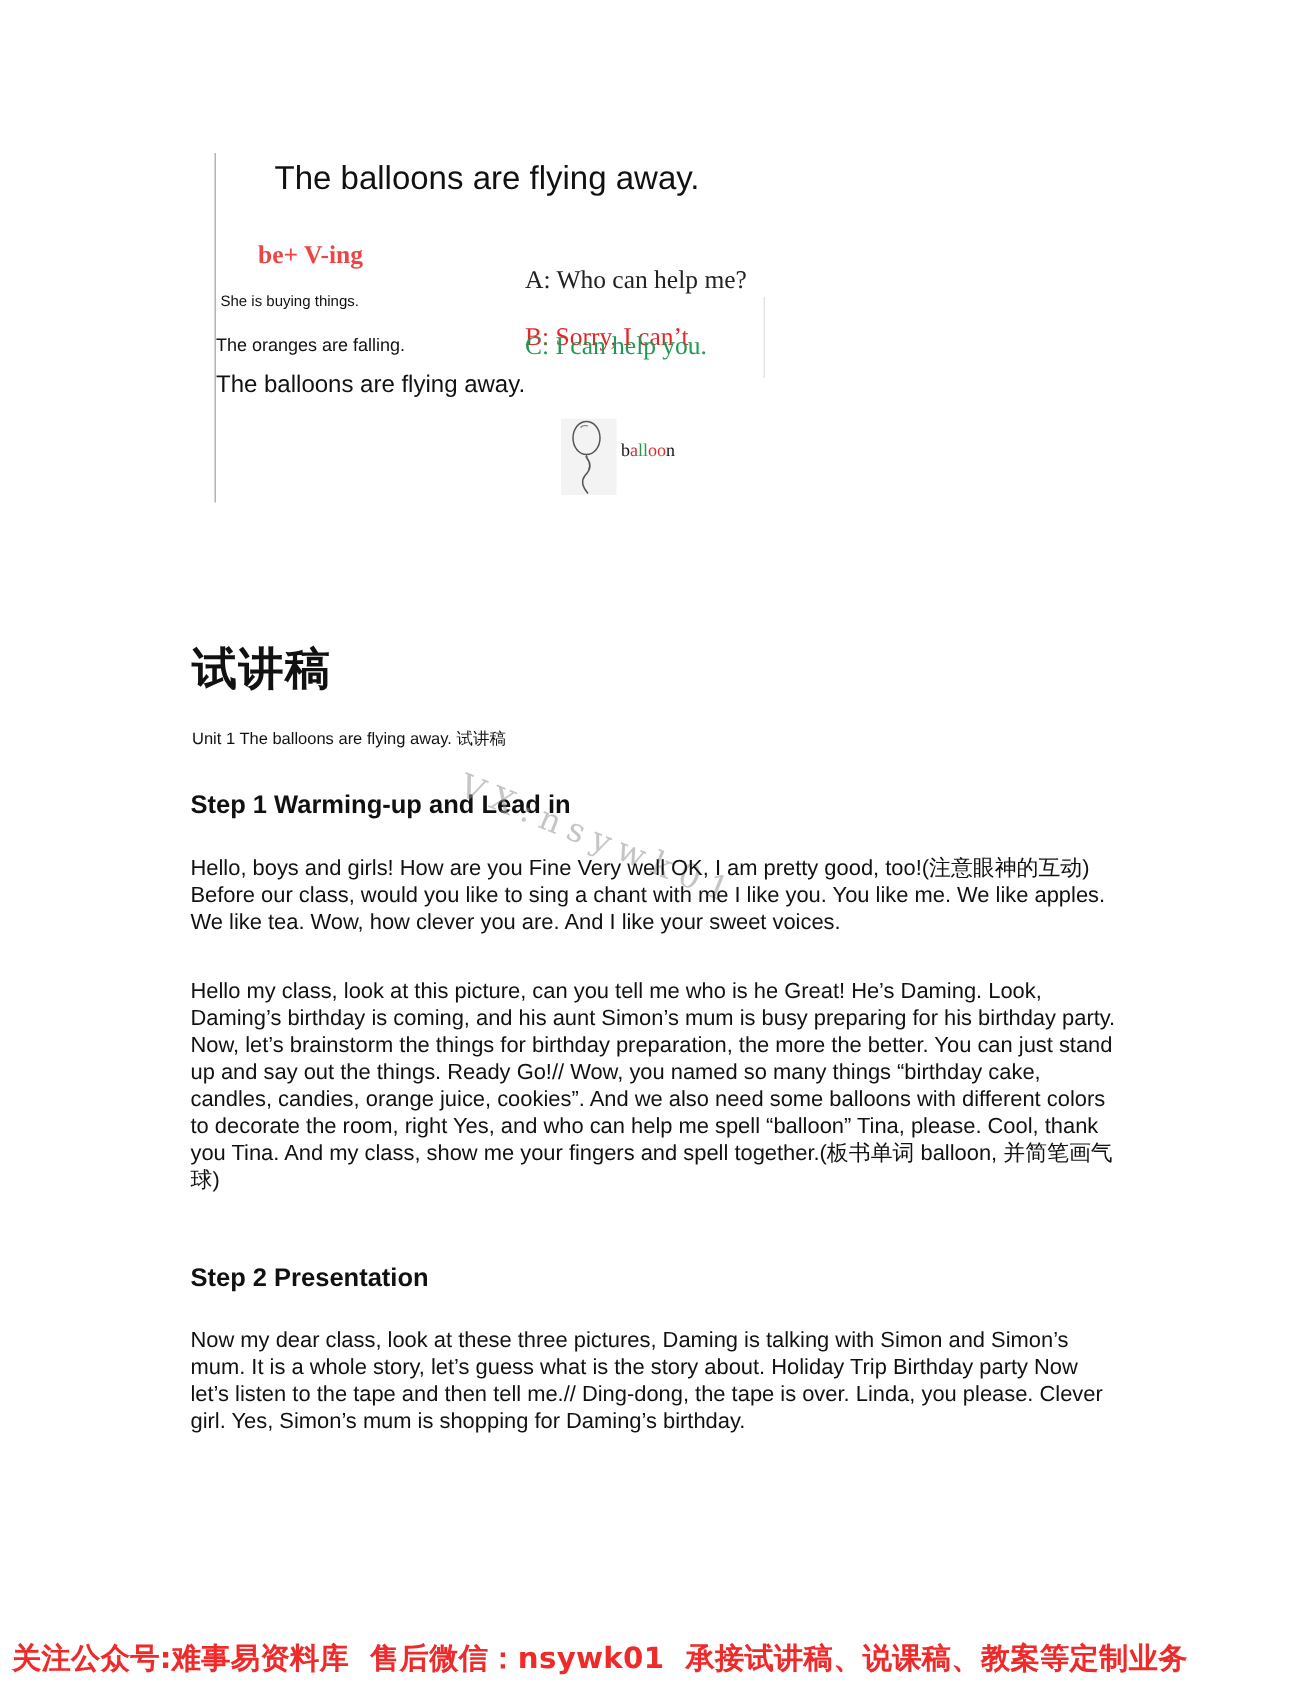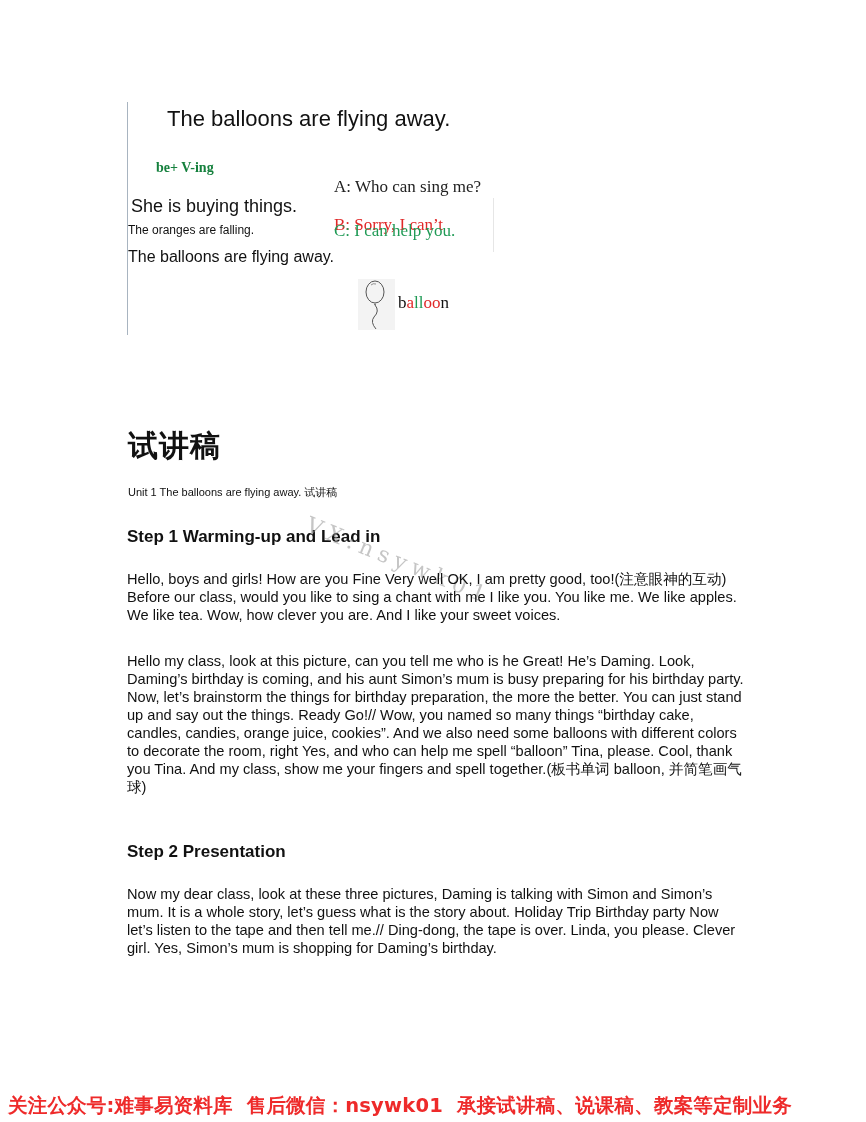--- a/index.html
+++ b/index.html
@@ -1,35 +1,35 @@
 <!DOCTYPE html>
 <html><head>
 <meta charset="utf-8">
 <style>
   html, body { margin: 0; padding: 0; }
   body {
     width: 866px; height: 1122px; background: #ffffff;
     position: relative; overflow: hidden;
     font-family: "Liberation Sans", sans-serif; color: #111;
   }
-  .slide { position: absolute; left: 127px; top: 102px; width: 372px; height: 233px; }
+  .slide { position: absolute; left: 143px; top: 102px; width: 372px; height: 233px; }
   .slide-border { position: absolute; left: 0; top: 0; width: 1px; height: 233px; background: #a8b4c0; }
   .slide-title { position: absolute; left: 40px; top: 104px; font-size: 22px; color: #111; white-space: nowrap; }
   .slide .abs { position: absolute; white-space: nowrap; }
-  .bevi { left: 29px; top: 58px; font-family: "Liberation Serif", serif; font-weight: bold; font-size: 14px; color: #15803d; }
-  .s1 { left: 4px; top: 94px; font-size: 18px; }
+  .bevi { left: 29px; top: 58px; font-family: "Liberation Serif", serif; font-weight: bold; font-size: 17px; color: #ef4444; }
+  .s1 { left: 4px; top: 94px; font-size: 10px; }
   .s2 { left: 1px; top: 121px; font-size: 12px; }
   .s3 { left: 1px; top: 146px; font-size: 16px; }
   .dlg { font-family: "Liberation Serif", serif; font-size: 17px; }
   .dA { left: 207px; top: 75px; color: #222; }
   .dB { left: 207px; top: 97px; color: #e02828; margin-top: 16px; }
   .dC { left: 207px; top: 119px; color: #1f9a55; }
   .dlg-edge { position:absolute; left: 366px; top: 96px; width: 1px; height: 54px; background:#e6e6e6; }
   .balloon-img { position: absolute; left: 231px; top: 177px; width: 37px; height: 51px; background: #f3f3f3; }
-  .balloon-word { left: 271px; top: 191px; font-family: "Liberation Serif", serif; font-size: 17px; }
+  .balloon-word { left: 271px; top: 191px; font-family: "Liberation Serif", serif; font-size: 12px; }
   .red { color: #e02828; } .green { color: #1f9a55; } .blk { color: #111; }
 
   .h1 { position: absolute; left: 128px; top: 426px; font-size: 30px; font-weight: bold; font-family: "DejaVu Sans", sans-serif; letter-spacing: 1px; }
   .unit { position: absolute; left: 128px; top: 485px; font-size: 11px; }
   .step { position: absolute; left: 127px; font-size: 17px; font-weight: bold; }
   .para { position: absolute; left: 127px; width: 620px; font-size: 14.6px; line-height: 18px; color: #111; }
   .watermark {
     position: absolute; left: 312px; top: 512px; font-family: "DejaVu Serif", serif;
     font-size: 22px; color: rgba(150,150,150,0.55); transform: rotate(22deg);
     transform-origin: left top; letter-spacing: 6px; white-space: nowrap;
@@ -44,21 +44,21 @@
 </head>
 <body>
 
 <div class="slide">
   <div class="slide-border"></div>
   <div class="abs slide-title" style="left:40px;top:4px;">The balloons are flying away.</div>
   <div class="abs bevi">be+ V-ing</div>
   <div class="abs s1">She is buying things.</div>
   <div class="abs s2">The oranges are falling.</div>
   <div class="abs s3">The balloons are flying away.</div>
-  <div class="abs dlg dA">A: Who can sing me?</div>
+  <div class="abs dlg dA">A: Who can help me?</div>
   <div class="abs dlg dB">B: Sorry, I can’t</div>
   <div class="abs dlg dC">C: I can help you.</div>
   <div class="dlg-edge"></div>
   <div class="balloon-img">
     <svg width="37" height="51" viewBox="0 0 37 51">
       <ellipse cx="17" cy="13" rx="9" ry="11" fill="none" stroke="#555" stroke-width="1"></ellipse>
       <path d="M13 6 q2 -2 5 -1" fill="none" stroke="#777" stroke-width="0.8"></path>
       <path d="M17 24 l-1 2 l2 0 z" fill="#555"></path>
       <path d="M17 26 q5 6 -1 12 q-4 5 2 12" fill="none" stroke="#555" stroke-width="1"></path>
     </svg>

